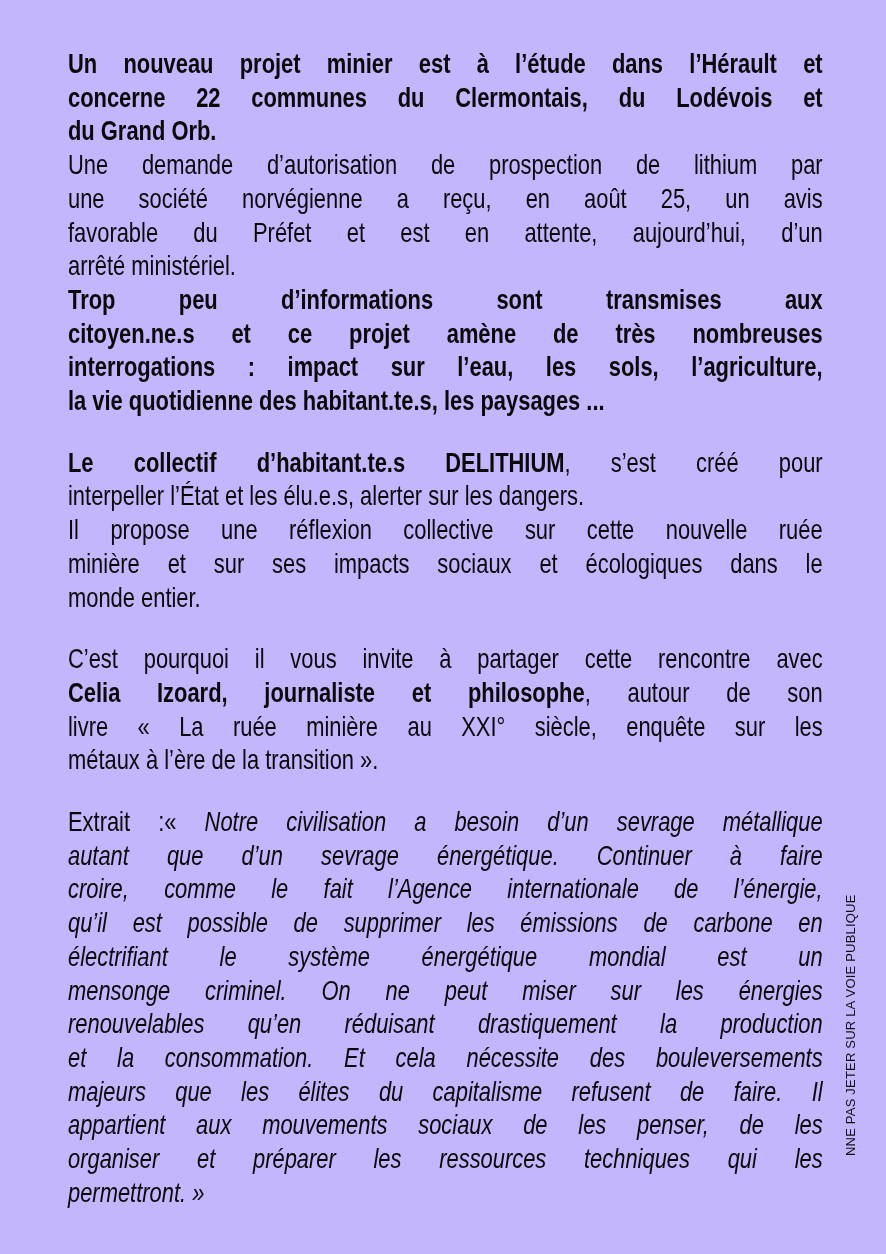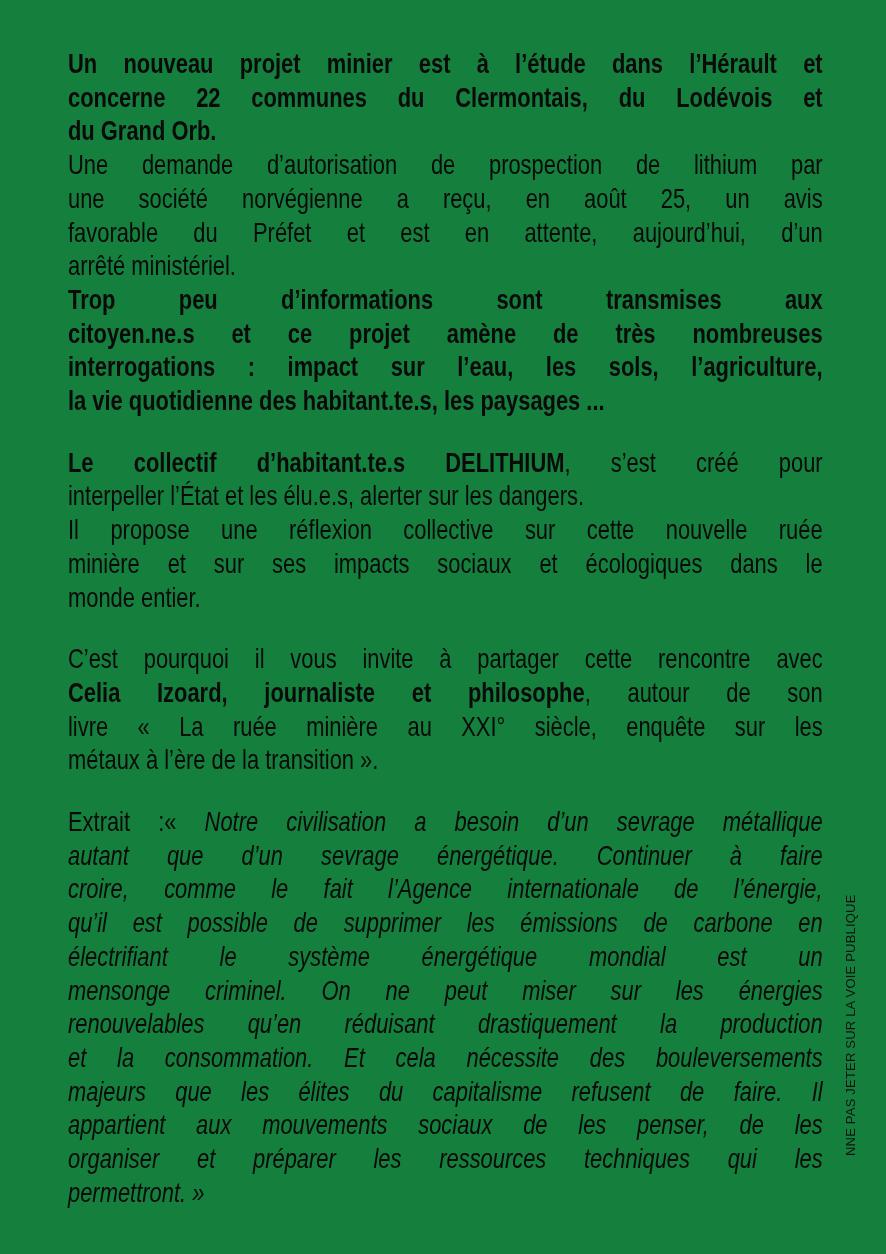--- a/index.html
+++ b/index.html
@@ -1,21 +1,21 @@
 <!DOCTYPE html>
 <html><head>
 <meta charset="utf-8">
 <style>
   html, body { margin: 0; padding: 0; }
   body { background: #fafafa; }
   .page {
     position: relative;
     width: 886px;
     height: 1254px;
-    background: #15803d;
+    background: #c4b5fd;
     overflow: hidden;
     font-family: "Liberation Sans", sans-serif;
     color: #0a0a0a;
   }
   
   .text-column {
     position: absolute;
     left: 68px;
     top: 47px;
     width: 965px;

